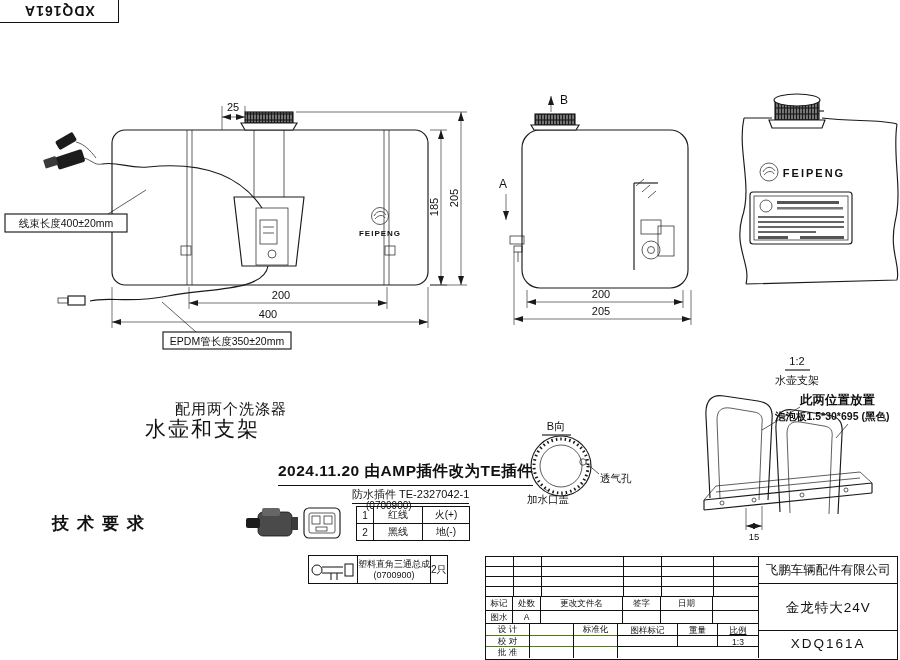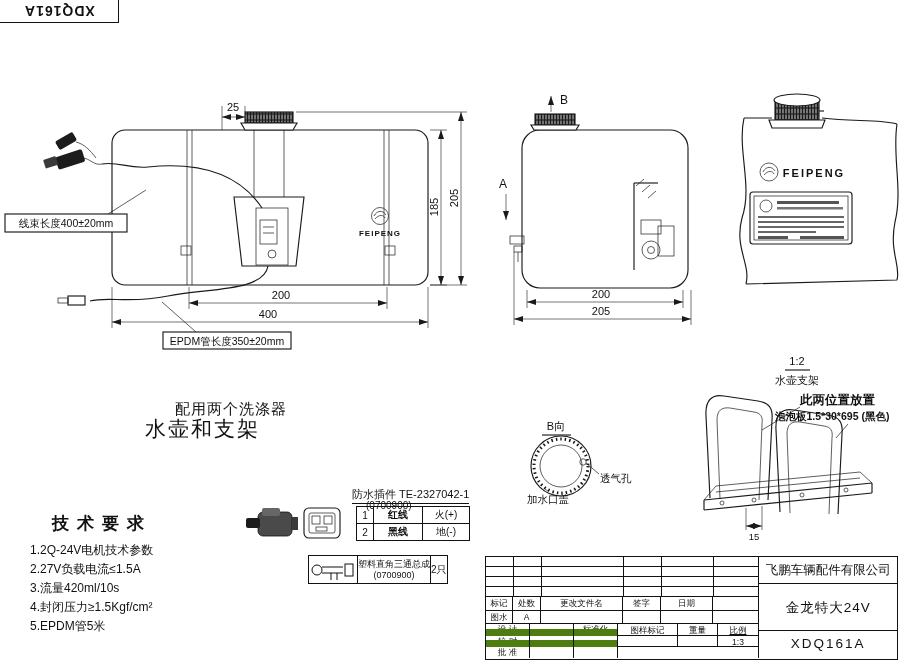--- a/index.html
+++ b/index.html
@@ -35,21 +35,21 @@
   .cap1{position:absolute;left:175px;top:400px;font-size:15px;letter-spacing:1px;}
   .cap2{position:absolute;left:145px;top:415px;font-size:21px;letter-spacing:2px;}
   .rev-note{position:absolute;left:278px;top:461px;font-size:15.5px;font-weight:700;
         border-bottom:1.5px solid #111;padding-bottom:3px;letter-spacing:0.5px;}
   .conn-label{position:absolute;left:352px;top:487px;font-size:11px;
         border-bottom:1px solid #111;padding-bottom:1px;}
   .conn-code{position:absolute;left:366px;top:500px;font-size:10px;}
 
   .wiretbl{position:absolute;left:356px;top:506px;border-collapse:collapse;}
   .wiretbl td{border:1px solid #111;font-size:10px;text-align:center;padding:0;height:16px;}
-  .wc1{width:16px;} .wc2{width:48px;font-weight:bold;} .wc3{width:46px;}
+  .wc1{width:16px;} .wc2{width:48px;} .wc3{width:46px;}
 
   .tech-title{position:absolute;left:52px;top:512px;font-size:17px;letter-spacing:8px;font-weight:600;}
   .tech-items{position:absolute;left:30px;top:541px;font-size:12px;line-height:19px;white-space:nowrap;}
 
   .parts{position:absolute;left:308px;top:555px;border-collapse:collapse;table-layout:fixed;}
   .parts th,.parts td{border:1px solid #111;padding:0;text-align:center;overflow:hidden;}
   .parts th{font-size:10px;font-weight:600;height:18px;}
   .parts td{height:27px;}
   .cw1{width:52px;} .cw2{width:88px;} .cw3{width:30px;}
   .pname{font-size:9px;line-height:1.15;display:block;}
@@ -65,21 +65,21 @@
   .row{display:flex;border-bottom:1px solid #111;}
   .revhead{height:14px;} .rev2{height:13px;}
   .c{display:block;height:100%;border-right:1px solid #111;text-align:center;
      line-height:12px;overflow:hidden;white-space:nowrap;}
   .c.last{border-right:none;text-decoration:underline;}
   .w27{width:27px;} .w28{width:28px;} .w82{width:82px;} .w38{width:38px;} .w52{width:52px;} .w45{width:45px;}
   .tb-bottom{display:flex;height:34px;}
   .col{height:34px;border-right:1px solid #111;}
   .labels,.blankcol,.stdcol{width:44px;}
   .rgrid{width:140px;border-right:none;}
-  .lcell{height:12px;border-bottom:7px solid #4d7c0f;text-align:center;line-height:11px;overflow:hidden;}
+  .lcell{height:12px;border-bottom:1px solid #4d7c0f;text-align:center;line-height:11px;overflow:hidden;}
   .lcell+.lcell{height:11px;}
   .lcell.last{border-bottom:none;}
   .rrow{display:flex;height:12px;border-bottom:1px solid #111;}
   .rrow+.rrow{height:11px;}
   .rrow.last{border-bottom:none;justify-content:center;align-items:center;margin-top:23px;}
   .w60{width:60px;} .w40{width:40px;}
   .sheet{font-size:8px;letter-spacing:2px;}
   .tb-right{position:absolute;left:272px;top:0;width:139.5px;height:101px;border-left:1.5px solid #111;}
   .company{height:27px;border-bottom:1px solid #111;text-align:center;line-height:27px;font-size:12.5px;}
   .product{height:47px;border-bottom:1px solid #111;text-align:center;line-height:47px;font-size:13.5px;letter-spacing:1px;}
@@ -301,46 +301,40 @@
       <rect x="304" y="508" width="36" height="30" rx="5" class="w"></rect>
       <rect x="309" y="513" width="26" height="20" rx="2" class="thin"></rect>
       <rect x="312" y="516" width="8" height="8" class="thin"></rect>
       <rect x="324" y="516" width="8" height="8" class="thin"></rect>
       <rect x="316" y="527" width="11" height="4" class="thin"></rect>
     </g>
   </svg>
 
   <div class="cap1">配用两个洗涤器</div>
   <div class="cap2">水壶和支架</div>
+  <div class="rev-note">2024.11.20 由AMP插件改为TE插件</div>
   <div class="conn-label">防水插件 TE-2327042-1</div>
   <div class="conn-code">(0700900)</div>
 
   <table class="wiretbl">
     <tbody>
         <tr>
       <td class="wc1">1</td>
       <td class="wc2">红线</td>
       <td class="wc3">火(+)</td>
     </tr>
     <tr>
       <td class="wc1">2</td>
       <td class="wc2">黑线</td>
       <td class="wc3">地(-)</td>
     </tr>
   </tbody>
     </table>
 
   <div class="tech-title">技术要求</div>
-  <div class="tech-items">
-    <div>1.2Q-24V电机技术参数</div>
-    <div>2.27V负载电流≤1.5A</div>
-    <div>3.流量420ml/10s</div>
-    <div>4.封闭压力≥1.5Kgf/cm²</div>
-    <div>5.EPDM管5米</div>
-  </div>
 
   <table class="parts">
     <tbody>
     <tr>
       <td>
         <svg class="thumb" width="48" height="24" viewBox="0 0 48 24">
           <g stroke="#111" fill="none" stroke-width="1">
             <circle cx="8" cy="12" r="5"></circle>
             <line x1="13" y1="9" x2="34" y2="9"></line>
             <line x1="13" y1="15" x2="34" y2="15"></line>

